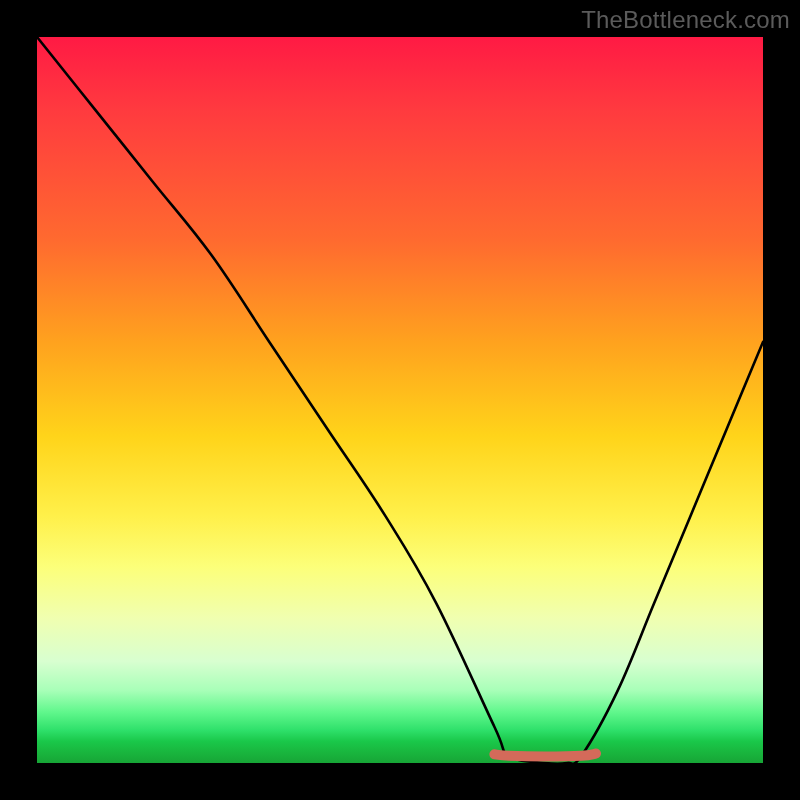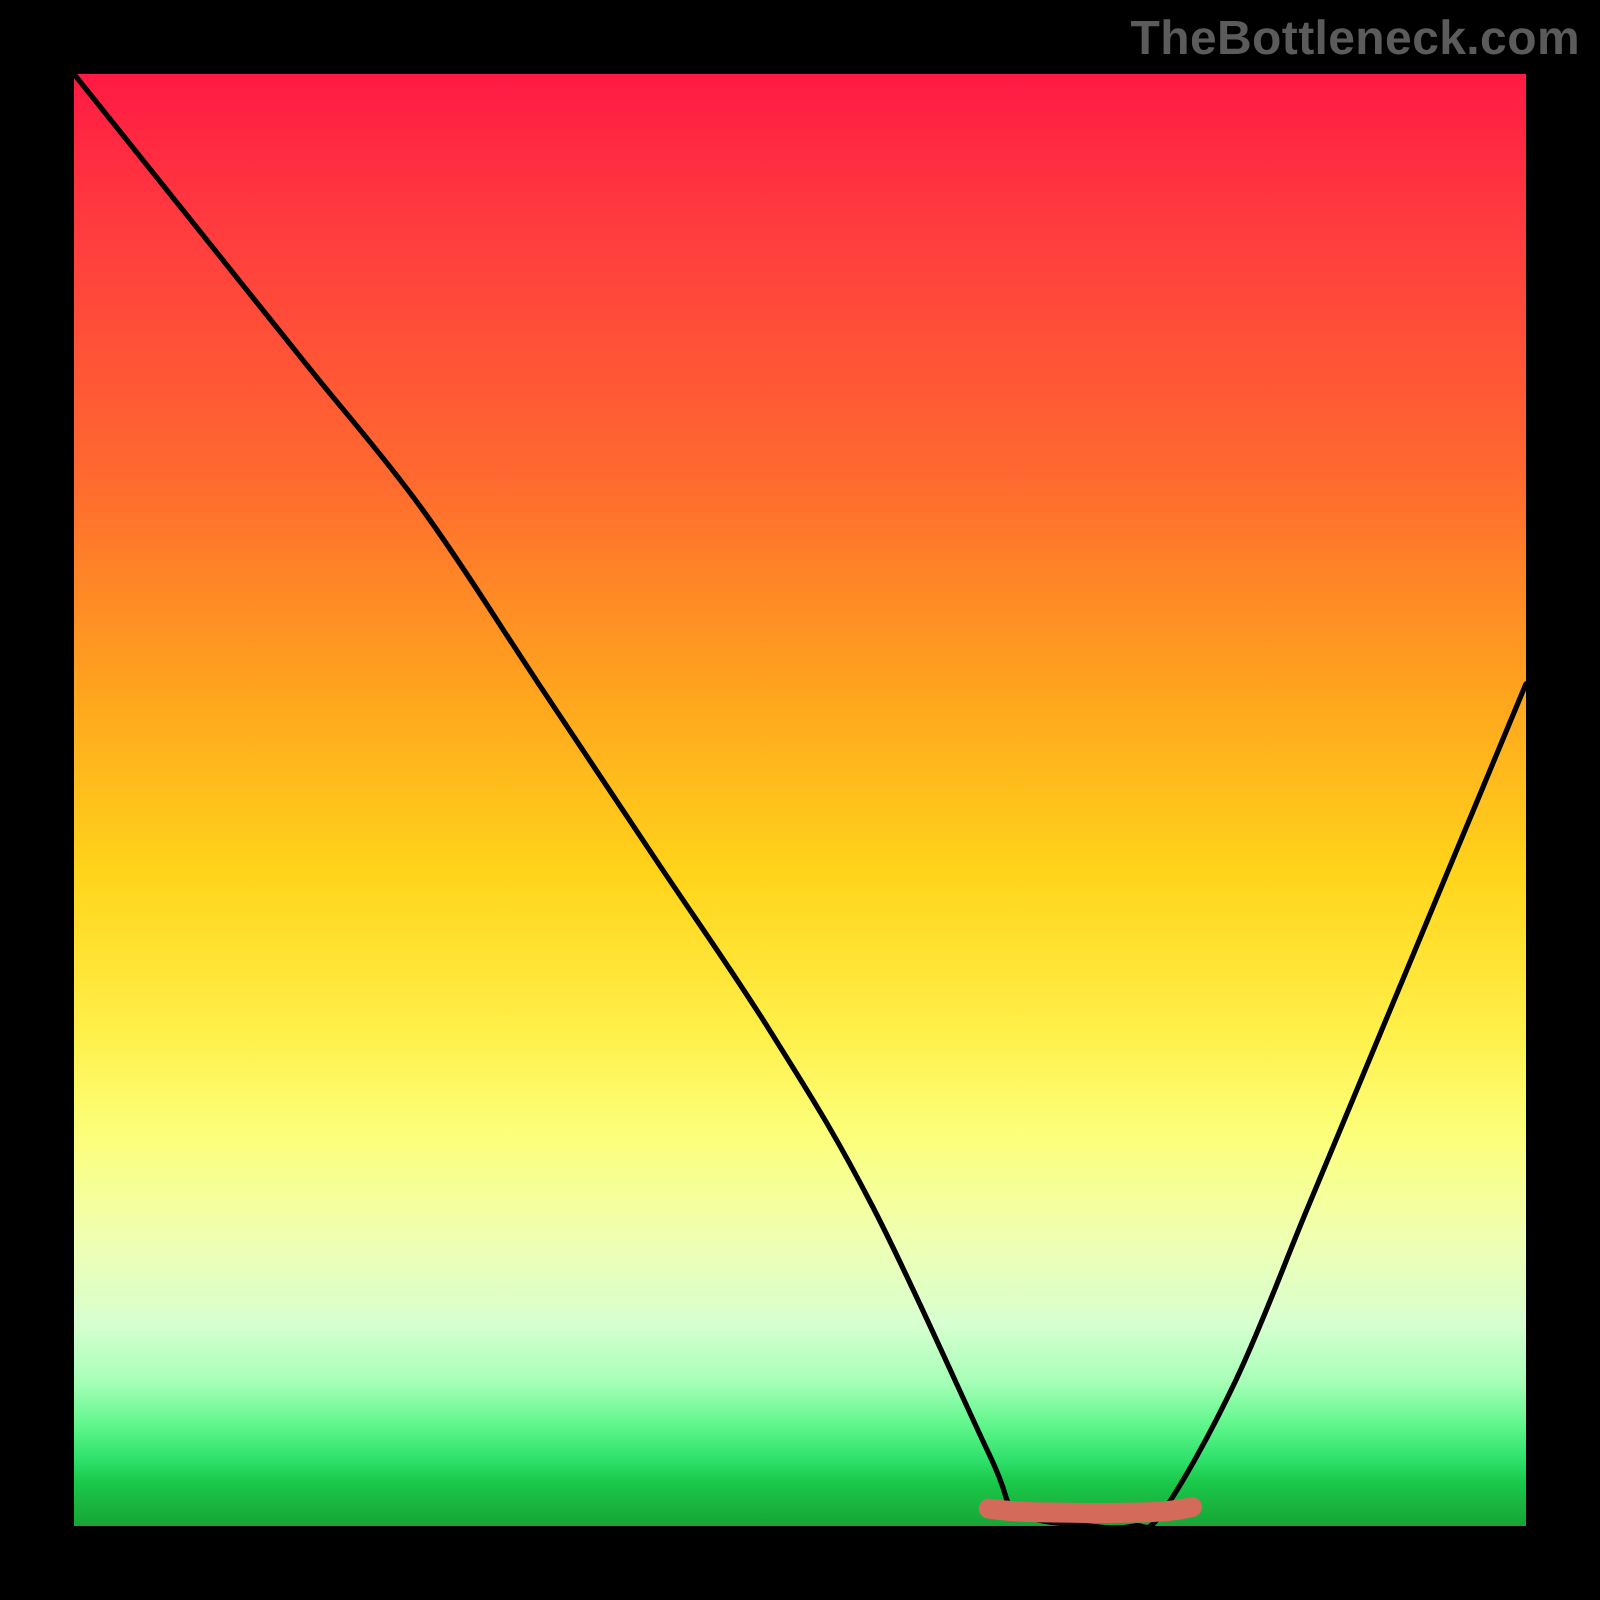--- a/index.html
+++ b/index.html
@@ -16,21 +16,21 @@
     width: 800px;
     height: 800px;
     background: #000;
   }
   .watermark {
     position: absolute;
     top: 6px;
     right: 10px;
     color: #5b5b5b;
     font-size: 24px;
-    font-weight: 700;
+    font-weight: 400;
     letter-spacing: 0.2px;
     z-index: 5;
   }
   
   .plot {
     position: absolute;
     left: 37px;
     top: 37px;
     width: 726px;
     height: 726px;

